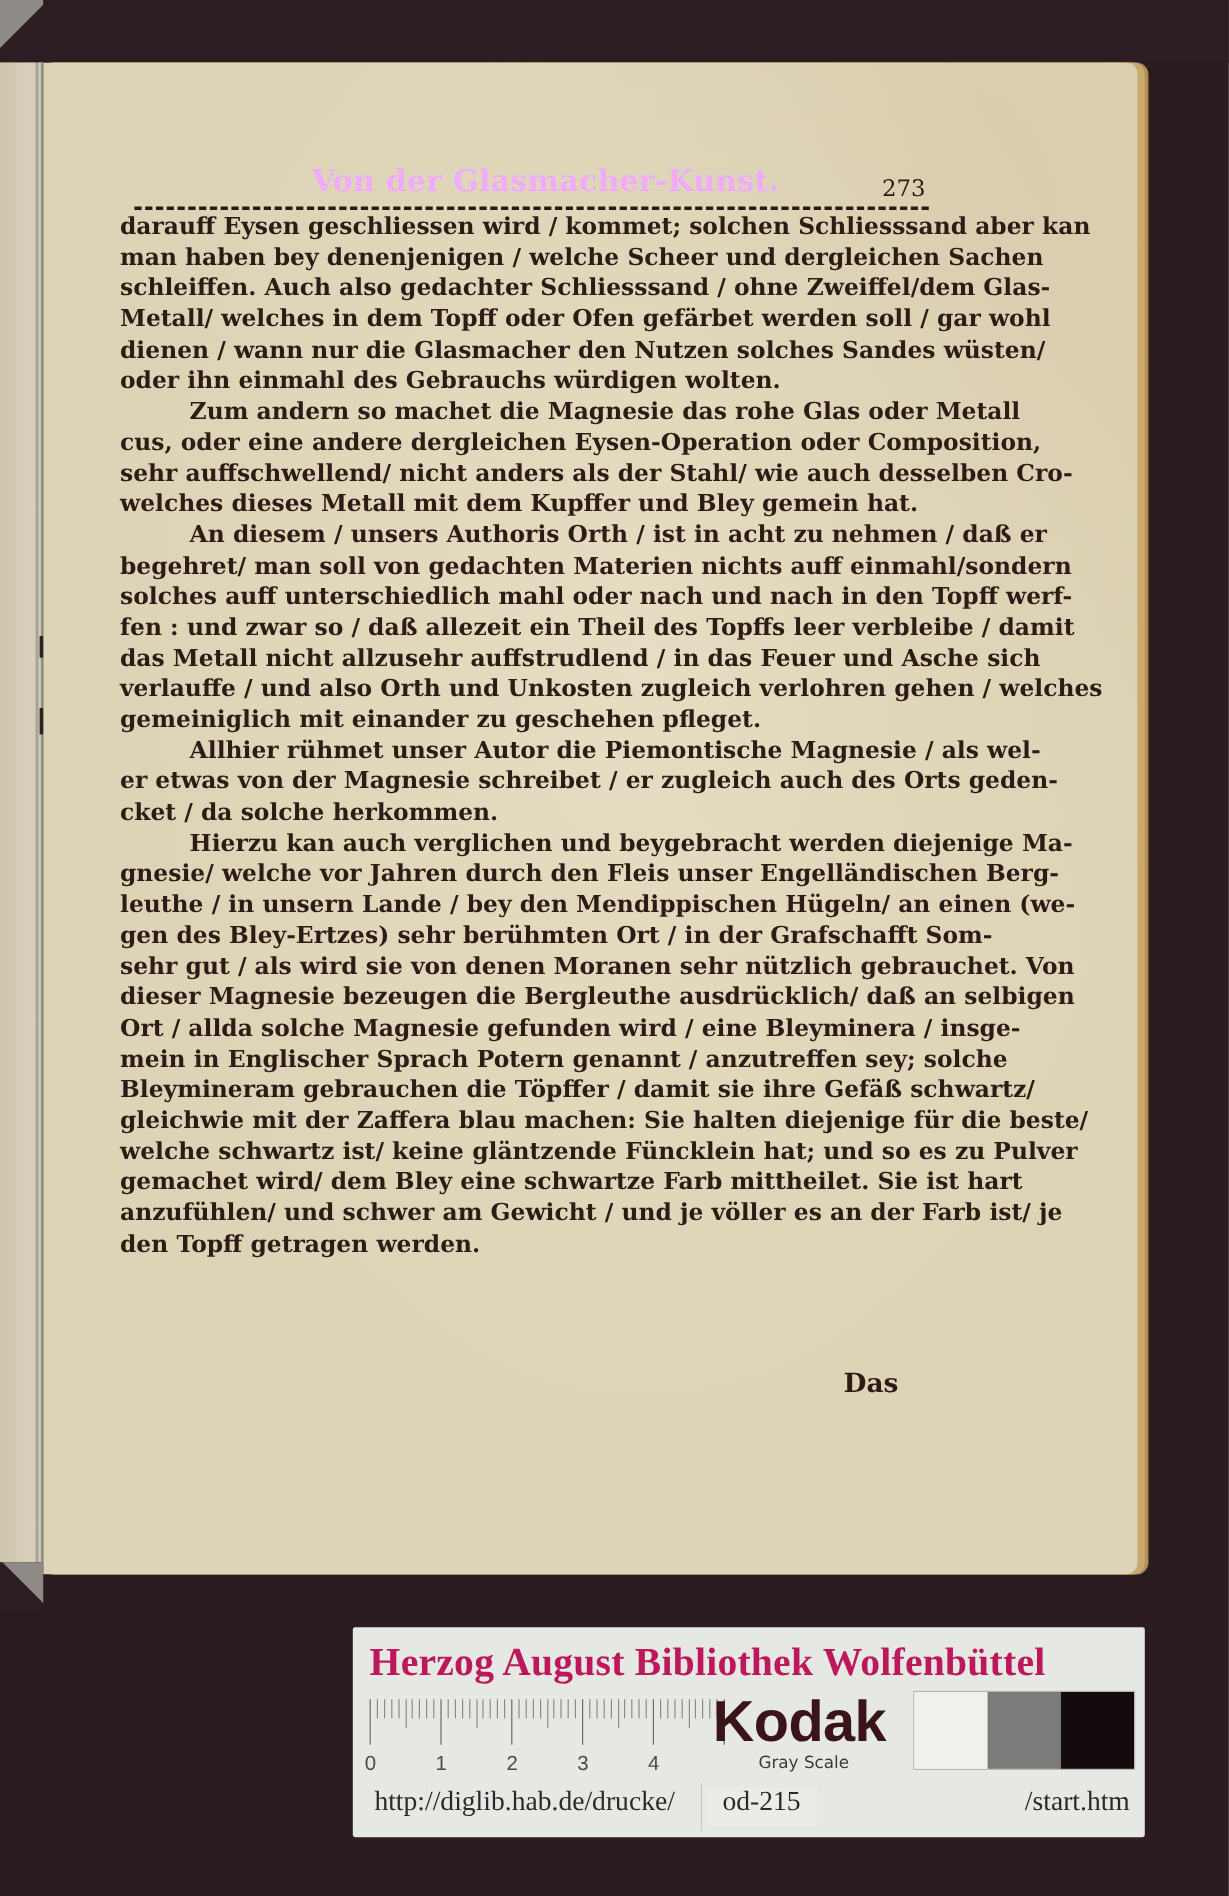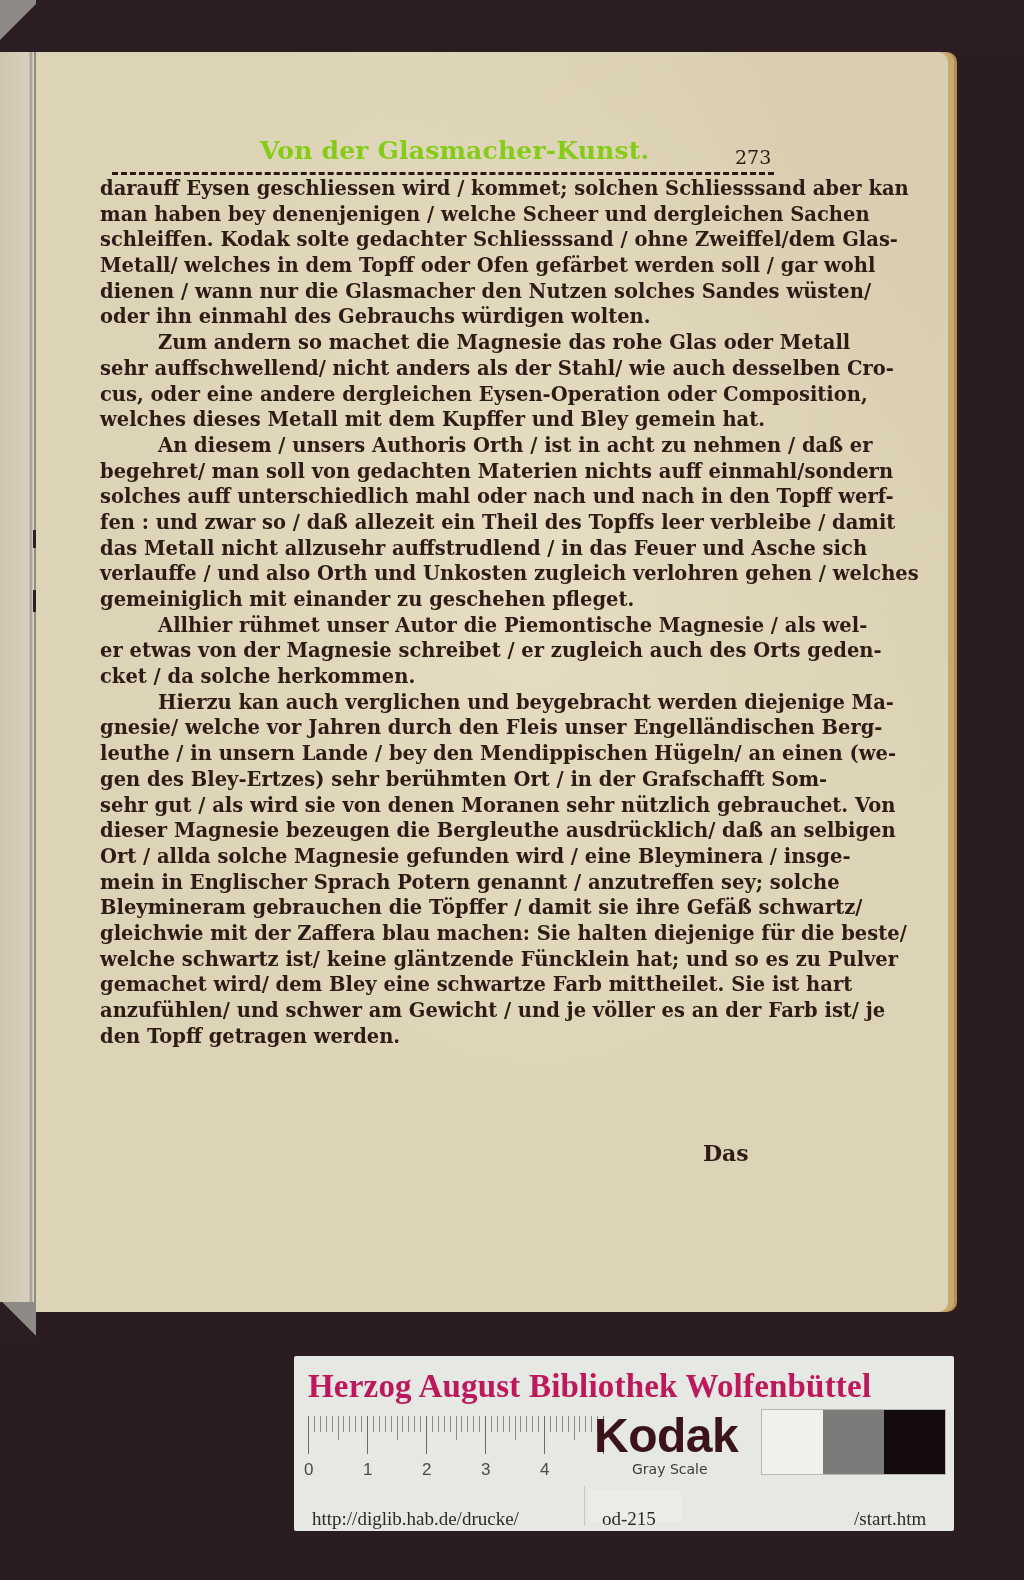--- a/index.html
+++ b/index.html
@@ -30,21 +30,21 @@
     border-radius: 0 10px 10px 0;
     box-shadow: 6px 0 0 #c9aa6e, 9px 0 0 #b48e52;
   }
   .margin-line {
     position: absolute; left: 34px; top: 52px; width: 2px; height: 1250px; background: #8e8c86;
   }
   .margin-tick { position: absolute; left: 33px; width: 4px; background: #2a2220; }
 
   .running-head {
     position: absolute; left: 260px; top: 136px; font-size: 25px; font-weight: bold;
-    color: #84cc16; letter-spacing: 0.2px;
+    color: #f0abfc; letter-spacing: 0.2px;
   }
   .page-number {
     position: absolute; left: 735px; top: 146px; font-size: 19px; color: #2b1a14;
   }
   .head-rule {
     position: absolute; left: 112px; top: 172px; width: 662px; height: 0;
     border-top: 3px dashed #2b1a14;
   }
   .body-text {
     position: absolute; left: 100px; top: 176px; width: 676px;
@@ -78,21 +78,21 @@
   }
   .grayscale-label {
     position: absolute; left: 338px; top: 105px; font-family: "DejaVu Sans", sans-serif;
     font-size: 14px; color: #3c3a3a; text-align: right;
   }
   .swatches { position: absolute; left: 467px; top: 53px; width: 183px; height: 64px; display: flex; border: 1px solid #b8b8b2; }
   .swatch { flex: 1; }
   .card-divider { position: absolute; left: 290px; top: 130px; width: 1px; height: 40px; background: #c8c9c4; }
   .od-box { position: absolute; left: 295px; top: 134px; width: 92px; height: 32px; background: #ebece8; }
   .url-left, .url-mid, .url-right {
-    position: absolute; top: 152px; font-family: "Liberation Serif", serif; font-size: 19px; color: #2a2a2a;
+    position: absolute; top: 132px; font-family: "Liberation Serif", serif; font-size: 23px; color: #2a2a2a;
   }
   .url-left { left: 18px; }
   .url-mid { left: 308px; }
   .url-right { left: 560px; }
 </style>
 </head>
 <body>
 
 <div class="bg-top"></div>
 <div class="corner-tl"></div>
@@ -105,29 +105,29 @@
 <div class="page"></div>
 
 <div class="running-head">Von der Glasmacher-Kunst.</div>
 <div class="page-number">273</div>
 <div class="head-rule"></div>
 
 <div class="body-text" id="body-text">
     <div class="para">
       <span class="line">darauff Eysen geschliessen wird / kommet; solchen Schliesssand aber kan</span>
       <span class="line">man haben bey denenjenigen / welche Scheer und dergleichen Sachen</span>
-      <span class="line">schleiffen. Kodak solte gedachter Schliesssand / ohne Zweiffel/dem Glas-</span>
+      <span class="line">schleiffen. Auch also gedachter Schliesssand / ohne Zweiffel/dem Glas-</span>
       <span class="line">Metall/ welches in dem Topff oder Ofen gefärbet werden soll / gar wohl</span>
       <span class="line">dienen / wann nur die Glasmacher den Nutzen solches Sandes wüsten/</span>
       <span class="line last">oder ihn einmahl des Gebrauchs würdigen wolten.</span>
     </div>
     <div class="para">
       <span class="line indent">Zum andern so machet die Magnesie das rohe Glas oder Metall</span>
+      <span class="line">cus, oder eine andere dergleichen Eysen-Operation oder Composition,</span>
       <span class="line">sehr auffschwellend/ nicht anders als der Stahl/ wie auch desselben Cro-</span>
-      <span class="line">cus, oder eine andere dergleichen Eysen-Operation oder Composition,</span>
       <span class="line last">welches dieses Metall mit dem Kupffer und Bley gemein hat.</span>
     </div>
     <div class="para">
       <span class="line indent">An diesem / unsers Authoris Orth / ist in acht zu nehmen / daß er</span>
       <span class="line">begehret/ man soll von gedachten Materien nichts auff einmahl/sondern</span>
       <span class="line">solches auff unterschiedlich mahl oder nach und nach in den Topff werf-</span>
       <span class="line">fen : und zwar so / daß allezeit ein Theil des Topffs leer verbleibe / damit</span>
       <span class="line">das Metall nicht allzusehr auffstrudlend / in das Feuer und Asche sich</span>
       <span class="line">verlauffe / und also Orth und Unkosten zugleich verlohren gehen / welches</span>
       <span class="line last">gemeiniglich mit einander zu geschehen pfleget.</span>

